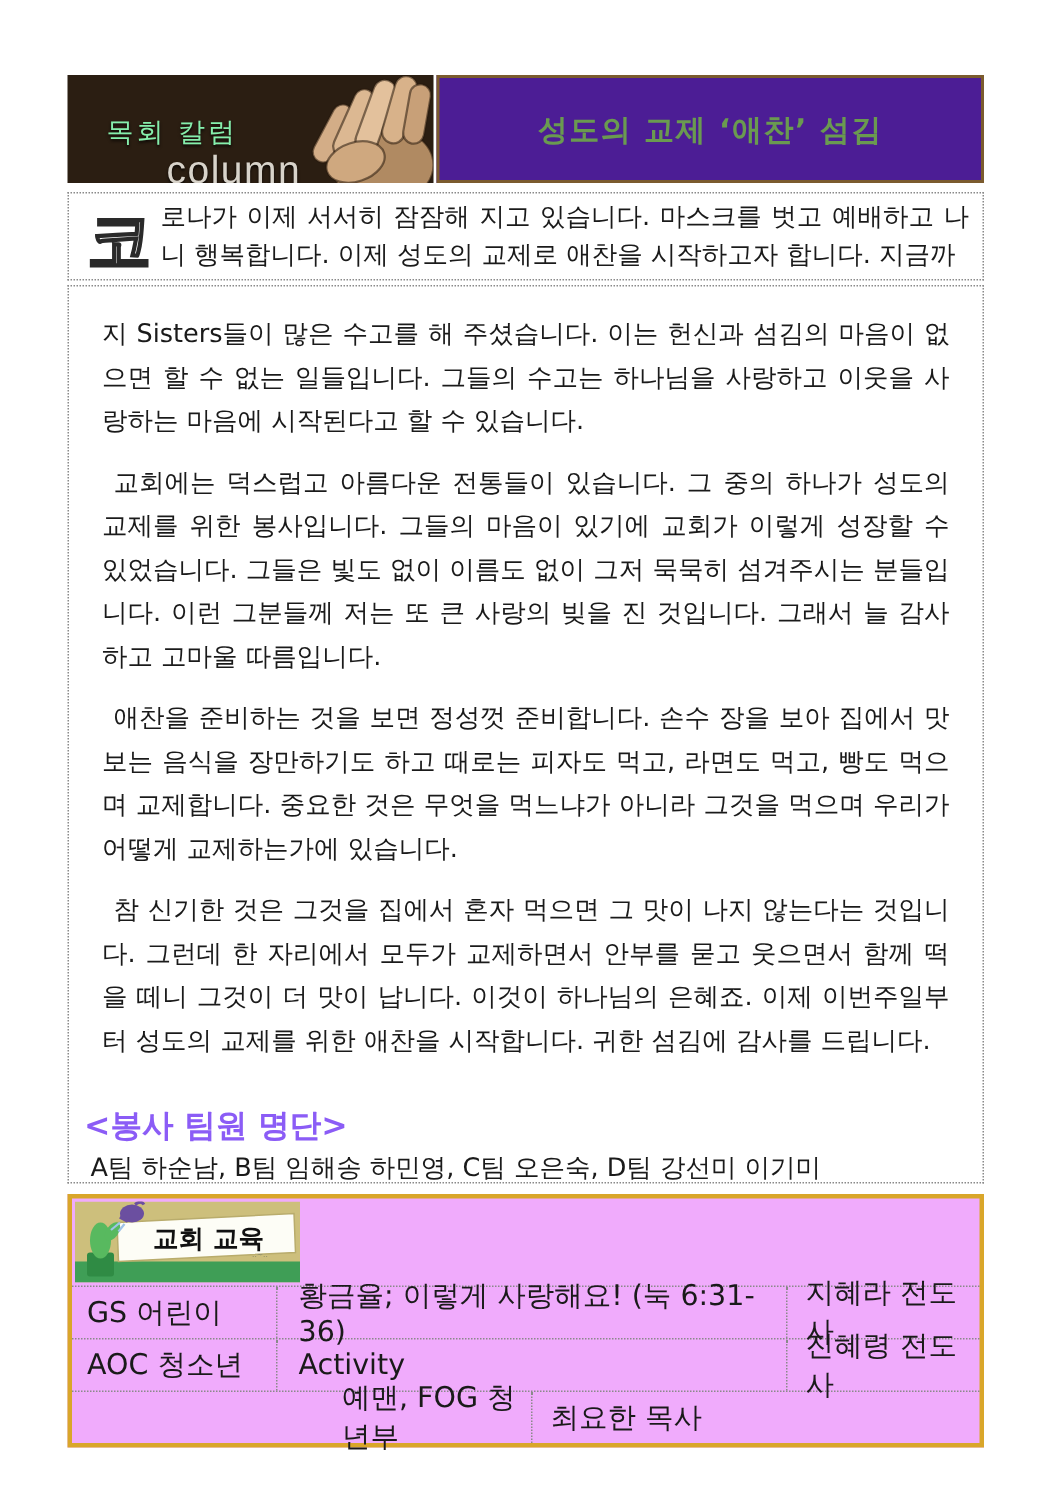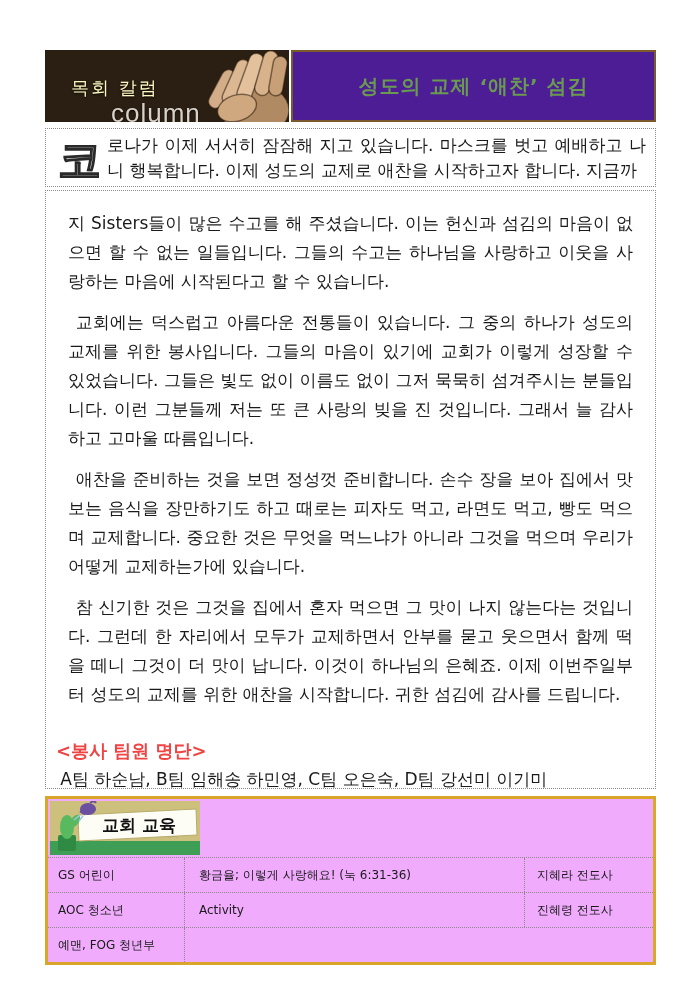--- a/index.html
+++ b/index.html
@@ -15,21 +15,21 @@
   .header-row { display:flex; height:72px; }
   .header-image {
     position:relative; width:244px; height:72px; overflow:hidden;
     background:
       radial-gradient(90px 60px at 18% 85%, rgba(150,105,55,.55), rgba(0,0,0,0) 70%),
       radial-gradient(120px 70px at 55% 30%, rgba(90,62,34,.6), rgba(0,0,0,0) 75%),
       linear-gradient(100deg, #33241terminal4 0%, #3a2817 35%, #241811 70%, #191009 100%);
     background-color:#2b1e12;
   }
   .header-image .kr-title {
-    position:absolute; left:26px; top:26px; color:#fef9c3;
+    position:absolute; left:26px; top:26px; color:#86efac;
     font-size:18px; letter-spacing:2px; text-shadow:0 1px 2px rgba(0,0,0,.8);
   }
   .header-image .en-title {
     position:absolute; left:66px; top:48px; color:#d8d3ca;
     font-size:26px; letter-spacing:1px; font-family:"Liberation Sans", sans-serif;
     text-shadow:0 1px 2px rgba(0,0,0,.8);
   }
   .hands-svg { position:absolute; right:0; top:0; height:72px; }
 
   .header-title-box {
@@ -47,29 +47,30 @@
   .body-box {
     margin-top:3px; border:1px dotted #8a8a8a; padding:6px 10px;
     height:599px; overflow:hidden;
   }
   .body-box p {
     font-size:17px; line-height:29px; text-align:justify; margin:12px;
   }
   .body-box p.indent { text-indent:.45em; }
 
   .team-section { margin-top:27px; }
-  .team-heading { color:#ef4444; font-weight:bold; font-size:18px; line-height:29px; }
+  .team-heading { color:#8b5cf6; font-weight:bold; font-size:21px; line-height:29px; }
   .team-line { font-size:17px; line-height:29px; text-indent:.25em; white-space:nowrap; }
 
   
   .edu-table { margin-top:7px; border:3px solid #d9a62a; background:#f0abfc; }
   .edu-banner-row { height:58px; padding:2px 0 0 2px; }
   .edu-rows .edu-row {
     display:flex; align-items:stretch; height:35px; border-top:1px dotted #8a8a8a;
-    font-size:12px;
+    font-size:19px;
+    justify-content:center;
   }
   .edu-col { display:flex; align-items:center; }
   .edu-col.group { width:137px; padding-left:10px; border-right:1px dotted #8a8a8a; }
   .edu-col.topic { flex:1; padding-left:14px; border-right:1px dotted #8a8a8a; }
   .edu-col.teacher { width:128px; padding-left:12px; }
 </style>
 </head>
 <body>
 
 <div class="page">
@@ -148,18 +149,19 @@
           <div class="edu-col topic">황금율; 이렇게 사랑해요! (눅 6:31-36)</div>
           <div class="edu-col teacher">지혜라 전도사</div>
         </div>
         <div class="edu-row">
           <div class="edu-col group">AOC 청소년</div>
           <div class="edu-col topic">Activity</div>
           <div class="edu-col teacher">진혜령 전도사</div>
         </div>
         <div class="edu-row">
           <div class="edu-col group">예맨, FOG 청년부</div>
+          <div class="edu-col teacher">최요한 목사</div>
         </div>
       </div>
     </div>
 
   </div>
 </div>
 
 </body></html>

